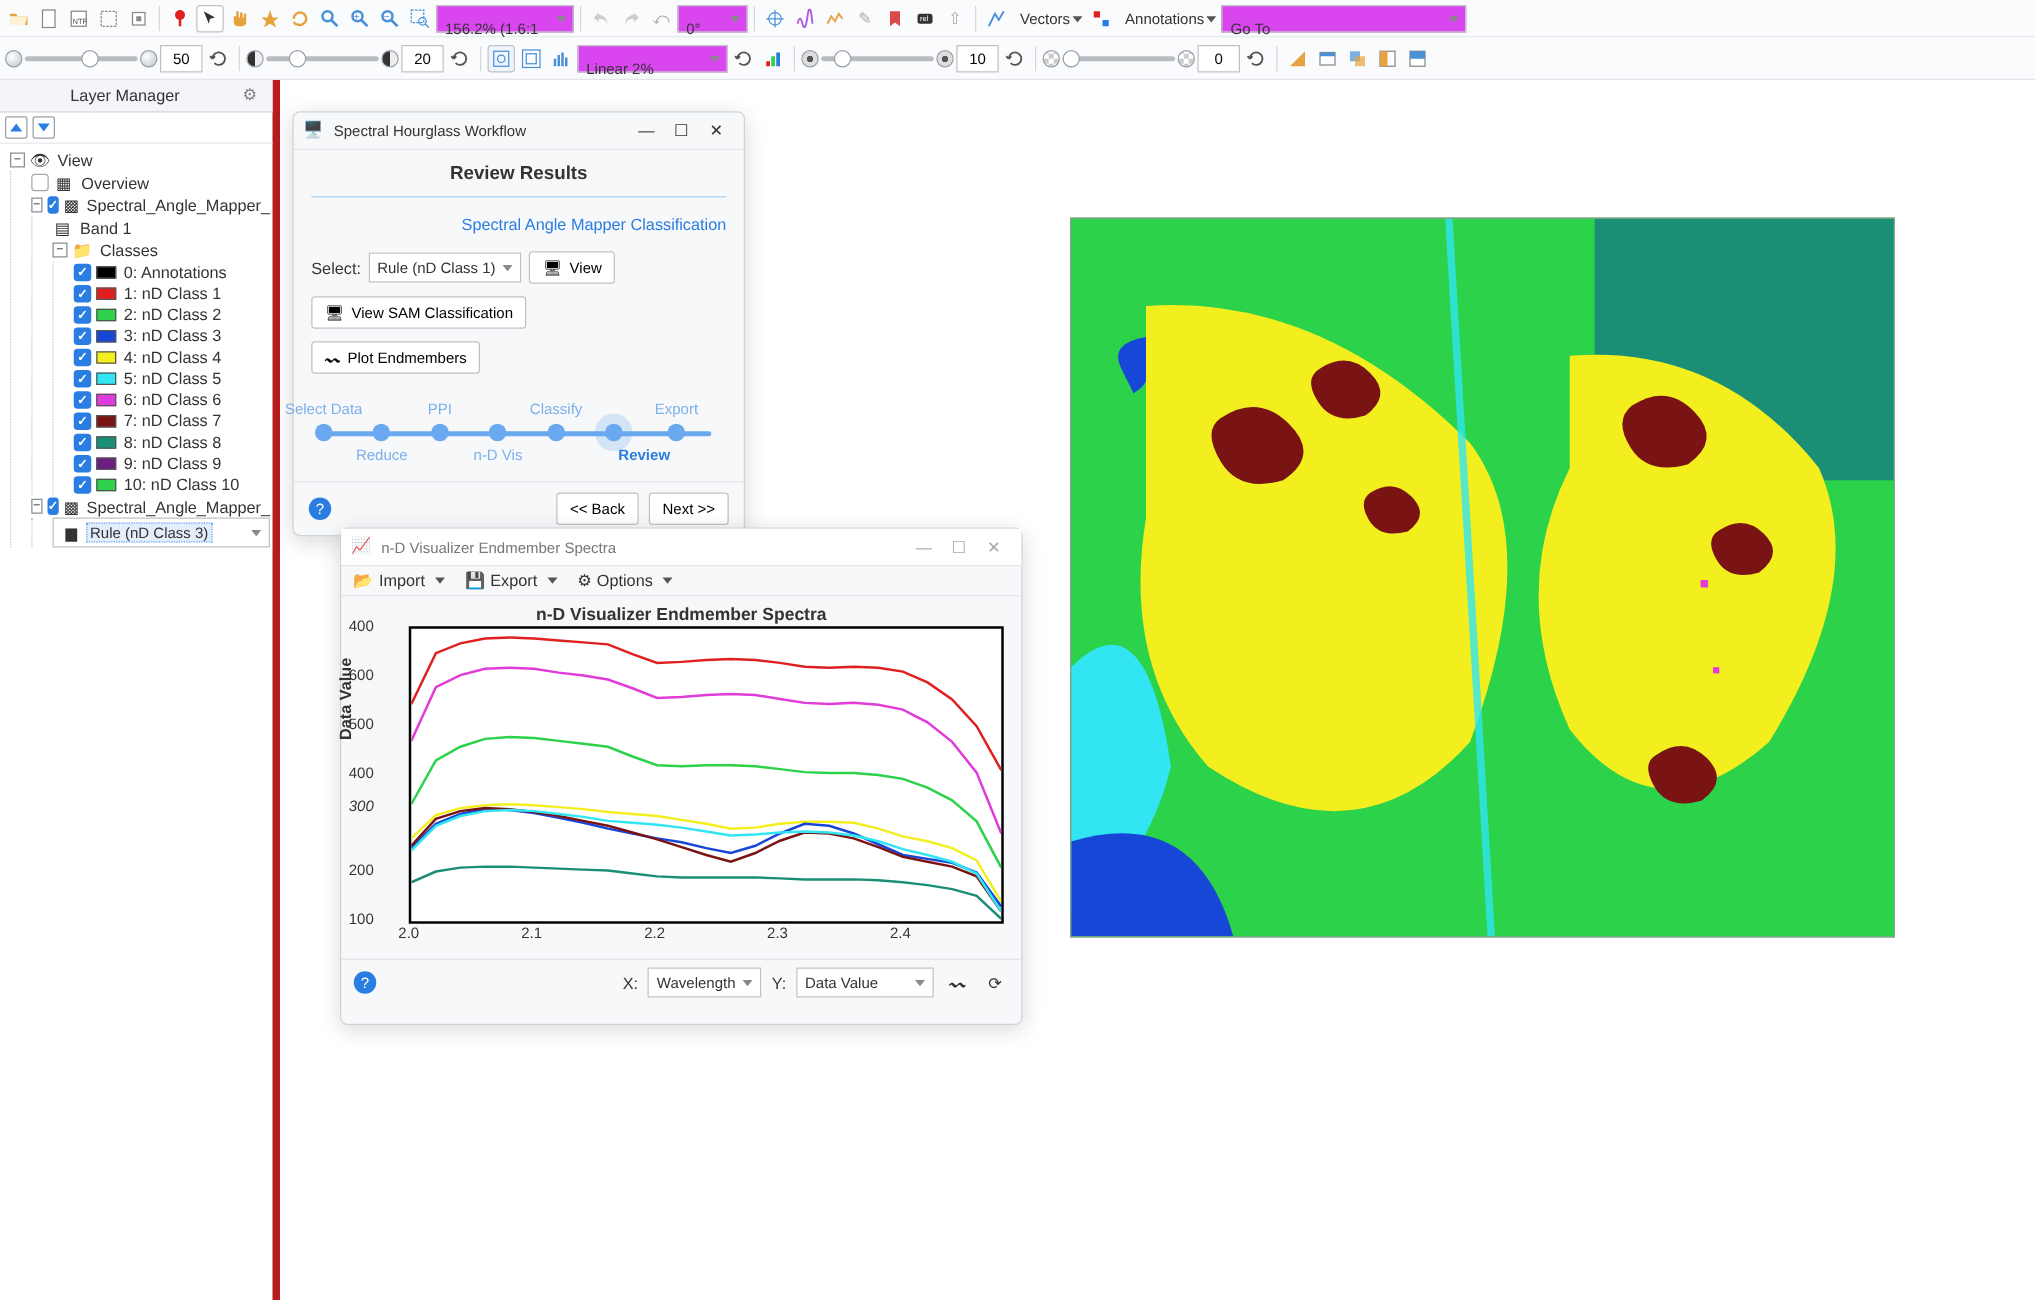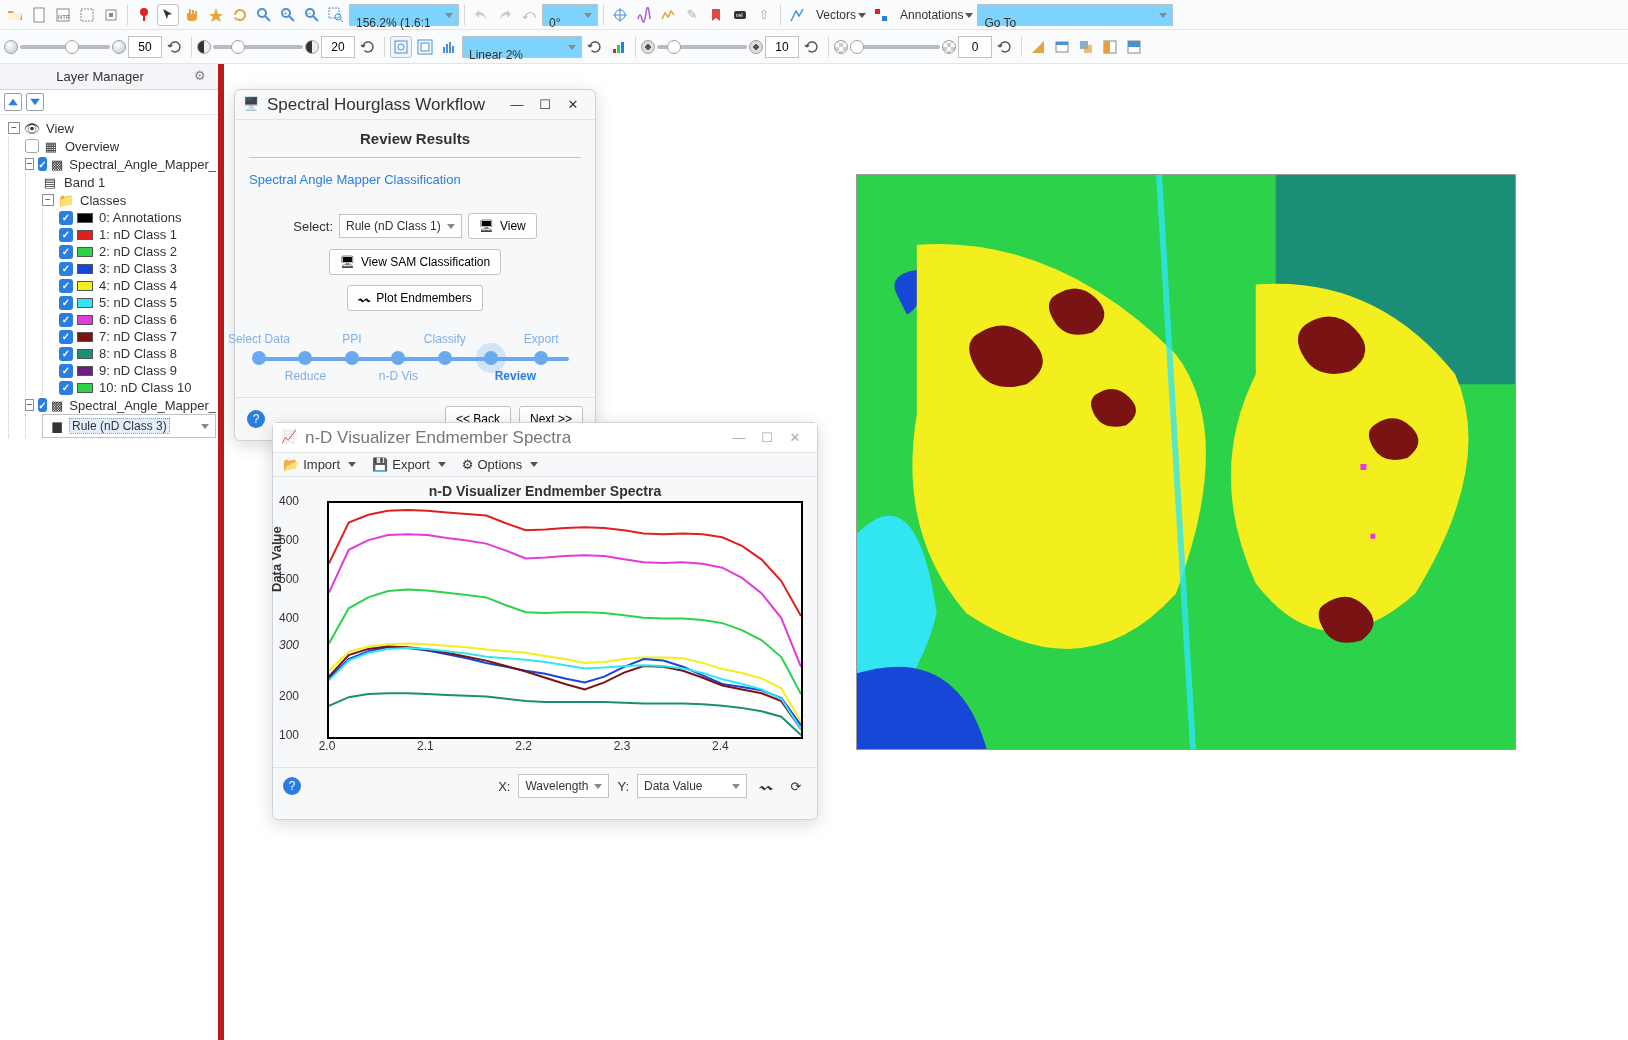--- a/index.html
+++ b/index.html
@@ -6,21 +6,21 @@
 *{box-sizing:border-box}
 .toolbar{display:flex;align-items:center;padding:2px 4px;border-bottom:1px solid #e2e4e8;gap:2px;height:30px;background:#fafbfc}
 .tb-btn{width:22px;height:22px;border:1px solid transparent;border-radius:3px;display:flex;align-items:center;justify-content:center;cursor:pointer}
 .tb-btn svg{width:16px;height:16px}
 .tb-sep{width:1px;height:20px;background:#d6d8dc;margin:0 3px}
 .tb-input{height:22px;border:1px solid #c0c2c6;background:#fff;padding:0 4px;font-size:12px}
 .tb-slider{display:flex;align-items:center;gap:2px}
 .tb-slider .track{position:relative;height:4px;background:#b8bcc2;border-radius:2px}
 .tb-slider .thumb{position:absolute;top:-5px;width:14px;height:14px;background:#fff;border:1px solid #9aa0a8;border-radius:50%}
 .tb-slider .ball{width:14px;height:14px;border-radius:50%;background:radial-gradient(circle at 35% 35%,#fff,#bfc3c9);border:1px solid #9aa0a8}
-.tb-dd{height:22px;border:1px solid #c0c2c6;background:#7dd3fc;padding:16px 18px 0 6px;font-size:12px;position:relative;display:flex;align-items:center}
+.tb-dd{height:22px;border:1px solid #c0c2c6;background:#d946ef;padding:16px 18px 0 6px;font-size:12px;position:relative;display:flex;align-items:center}
 .tb-dd::after{content:"";position:absolute;right:5px;top:8px;border-left:4px solid transparent;border-right:4px solid transparent;border-top:5px solid #888}
 .tb-menu{height:22px;padding:0 12px 0 6px;display:flex;align-items:center;font-size:12px;position:relative;cursor:pointer}
 .tb-menu::after{content:"";position:absolute;right:2px;top:9px;border-left:4px solid transparent;border-right:4px solid transparent;border-top:5px solid #555}
 .refresh-ic{width:16px;height:16px}
 .row2{height:34px}
 
 .main{display:flex;height:calc(1040px - 64px)}
 .left-col{width:224px;border-right:6px solid #b91c1c;display:flex;flex-direction:column}
 .panel-head{display:flex;align-items:center;justify-content:space-between;padding:2px 6px;height:26px;border-bottom:1px solid #d6d8dc;font-size:13px;background:#f3f5f8}
 .panel-head .title{flex:1;text-align:center;font-weight:500}
@@ -42,27 +42,27 @@
 
 .canvas-area{flex:1;position:relative;background:#fff}
 .map{position:absolute;left:632px;top:110px;width:660px;height:576px;background:#2bd24a;border:1px solid #999}
 .map svg{width:100%;height:100%}
 .side-toggle{position:absolute;left:582px;top:566px;width:10px;height:24px;display:flex;align-items:center;justify-content:center;cursor:pointer}
 .side-toggle::before{content:"";border-top:6px solid transparent;border-bottom:6px solid transparent;border-left:8px solid #333}
 
 .win{position:absolute;background:#f7f8fa;border:1px solid #cfd3d9;border-radius:6px;box-shadow:0 4px 18px rgba(0,0,0,.15)}
 .win .titlebar{display:flex;align-items:center;height:30px;padding:0 8px;border-bottom:1px solid #e2e4e8}
 .win .titlebar .ticon{width:18px;height:18px;margin-right:6px}
-.win .titlebar .ttext{flex:1;font-size:17px}
+.win .titlebar .ttext{flex:1;font-size:12px}
 .win .titlebar .wbtn{width:28px;height:24px;display:flex;align-items:center;justify-content:center;cursor:pointer;border-radius:4px}
 .dlg-body{padding:10px 14px 12px}
 .dlg-h{font-weight:700;font-size:15px;text-align:center}
 .hr{height:1px;background:#a6cff5;margin:10px 0 14px}
-.linkish{color:#2a7de1;text-align:left;margin-bottom:26px;font-size:13px}
-.frow{display:flex;align-items:center;justify-content:center;gap:6px;margin-bottom:10px}
+.linkish{color:#2a7de1;text-align:right;margin-bottom:14px;font-size:13px}
+.frow{display:flex;align-items:center;gap:6px;margin-bottom:10px}
 .frow label{font-size:13px}
 .sel{height:24px;border:1px solid #c0c2c6;background:#fff;padding:0 20px 0 6px;font-size:12px;position:relative;display:flex;align-items:center;min-width:120px}
 .sel::after{content:"";position:absolute;right:6px;top:9px;border-left:4px solid transparent;border-right:4px solid transparent;border-top:5px solid #888}
 .btn{height:26px;border:1px solid #c0c2c6;background:#fff;border-radius:3px;padding:0 10px;font-size:12px;display:inline-flex;align-items:center;gap:6px;cursor:pointer}
 .wiz{position:relative;height:56px;margin-top:18px}
 .wiz .bar{position:absolute;left:12px;right:12px;top:28px;height:4px;background:#6aa8ef;border-radius:2px}
 .wiz .step{position:absolute;top:22px;width:14px;height:14px;border-radius:50%;background:#6aa8ef}
 .wiz .step.act{box-shadow:0 0 0 8px rgba(106,168,239,.25)}
 .wiz .lab{position:absolute;font-size:12px;color:#7db0ea;transform:translateX(-50%);white-space:nowrap}
 .wiz .lab.top{top:3px}

